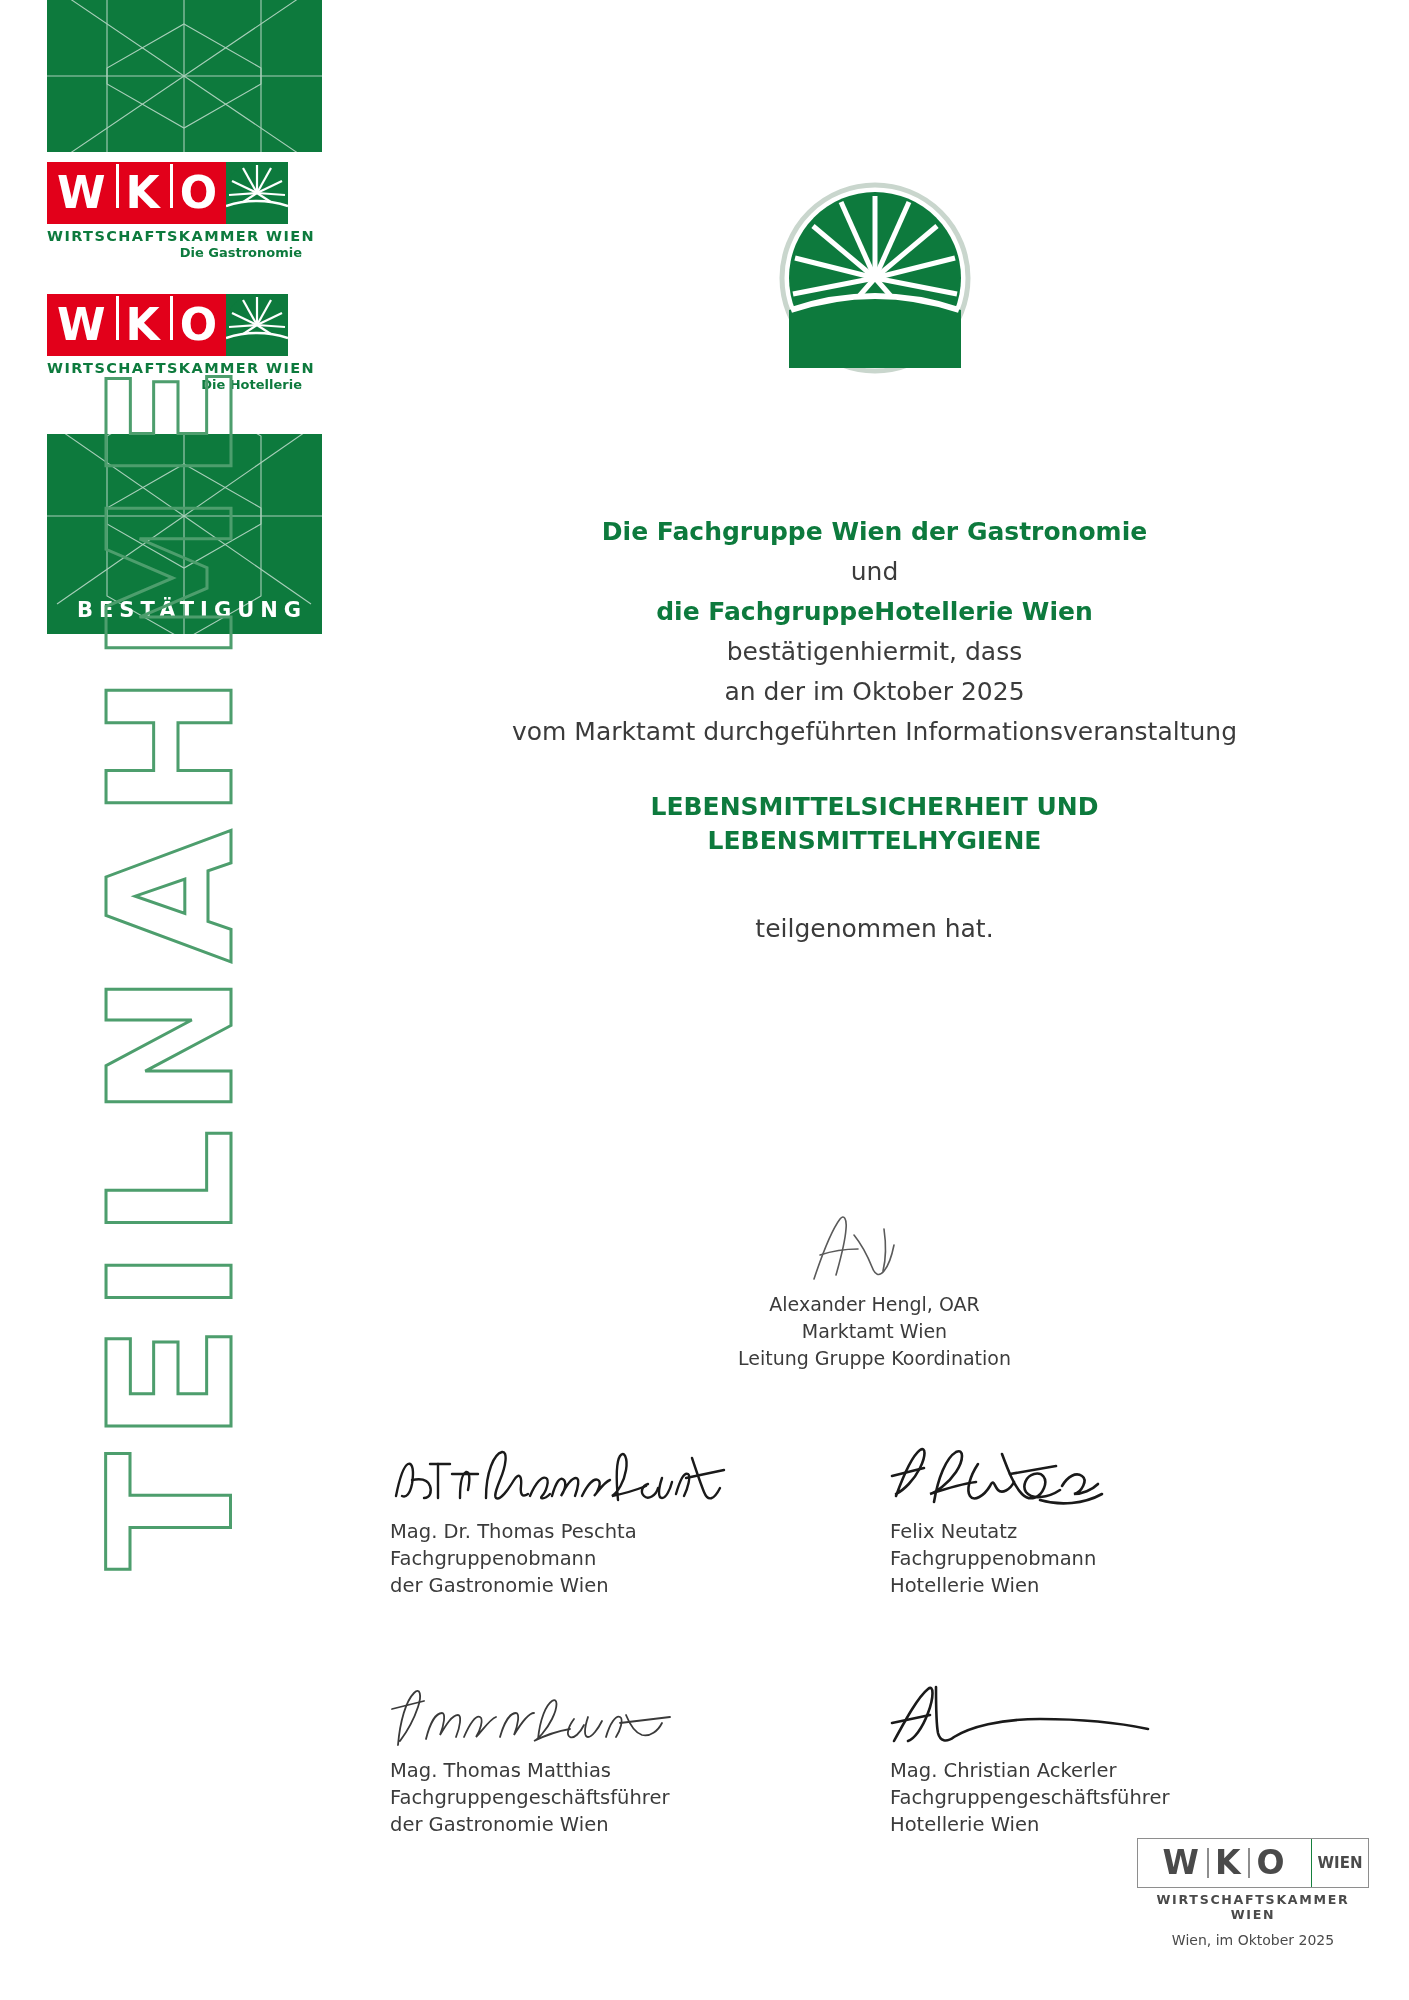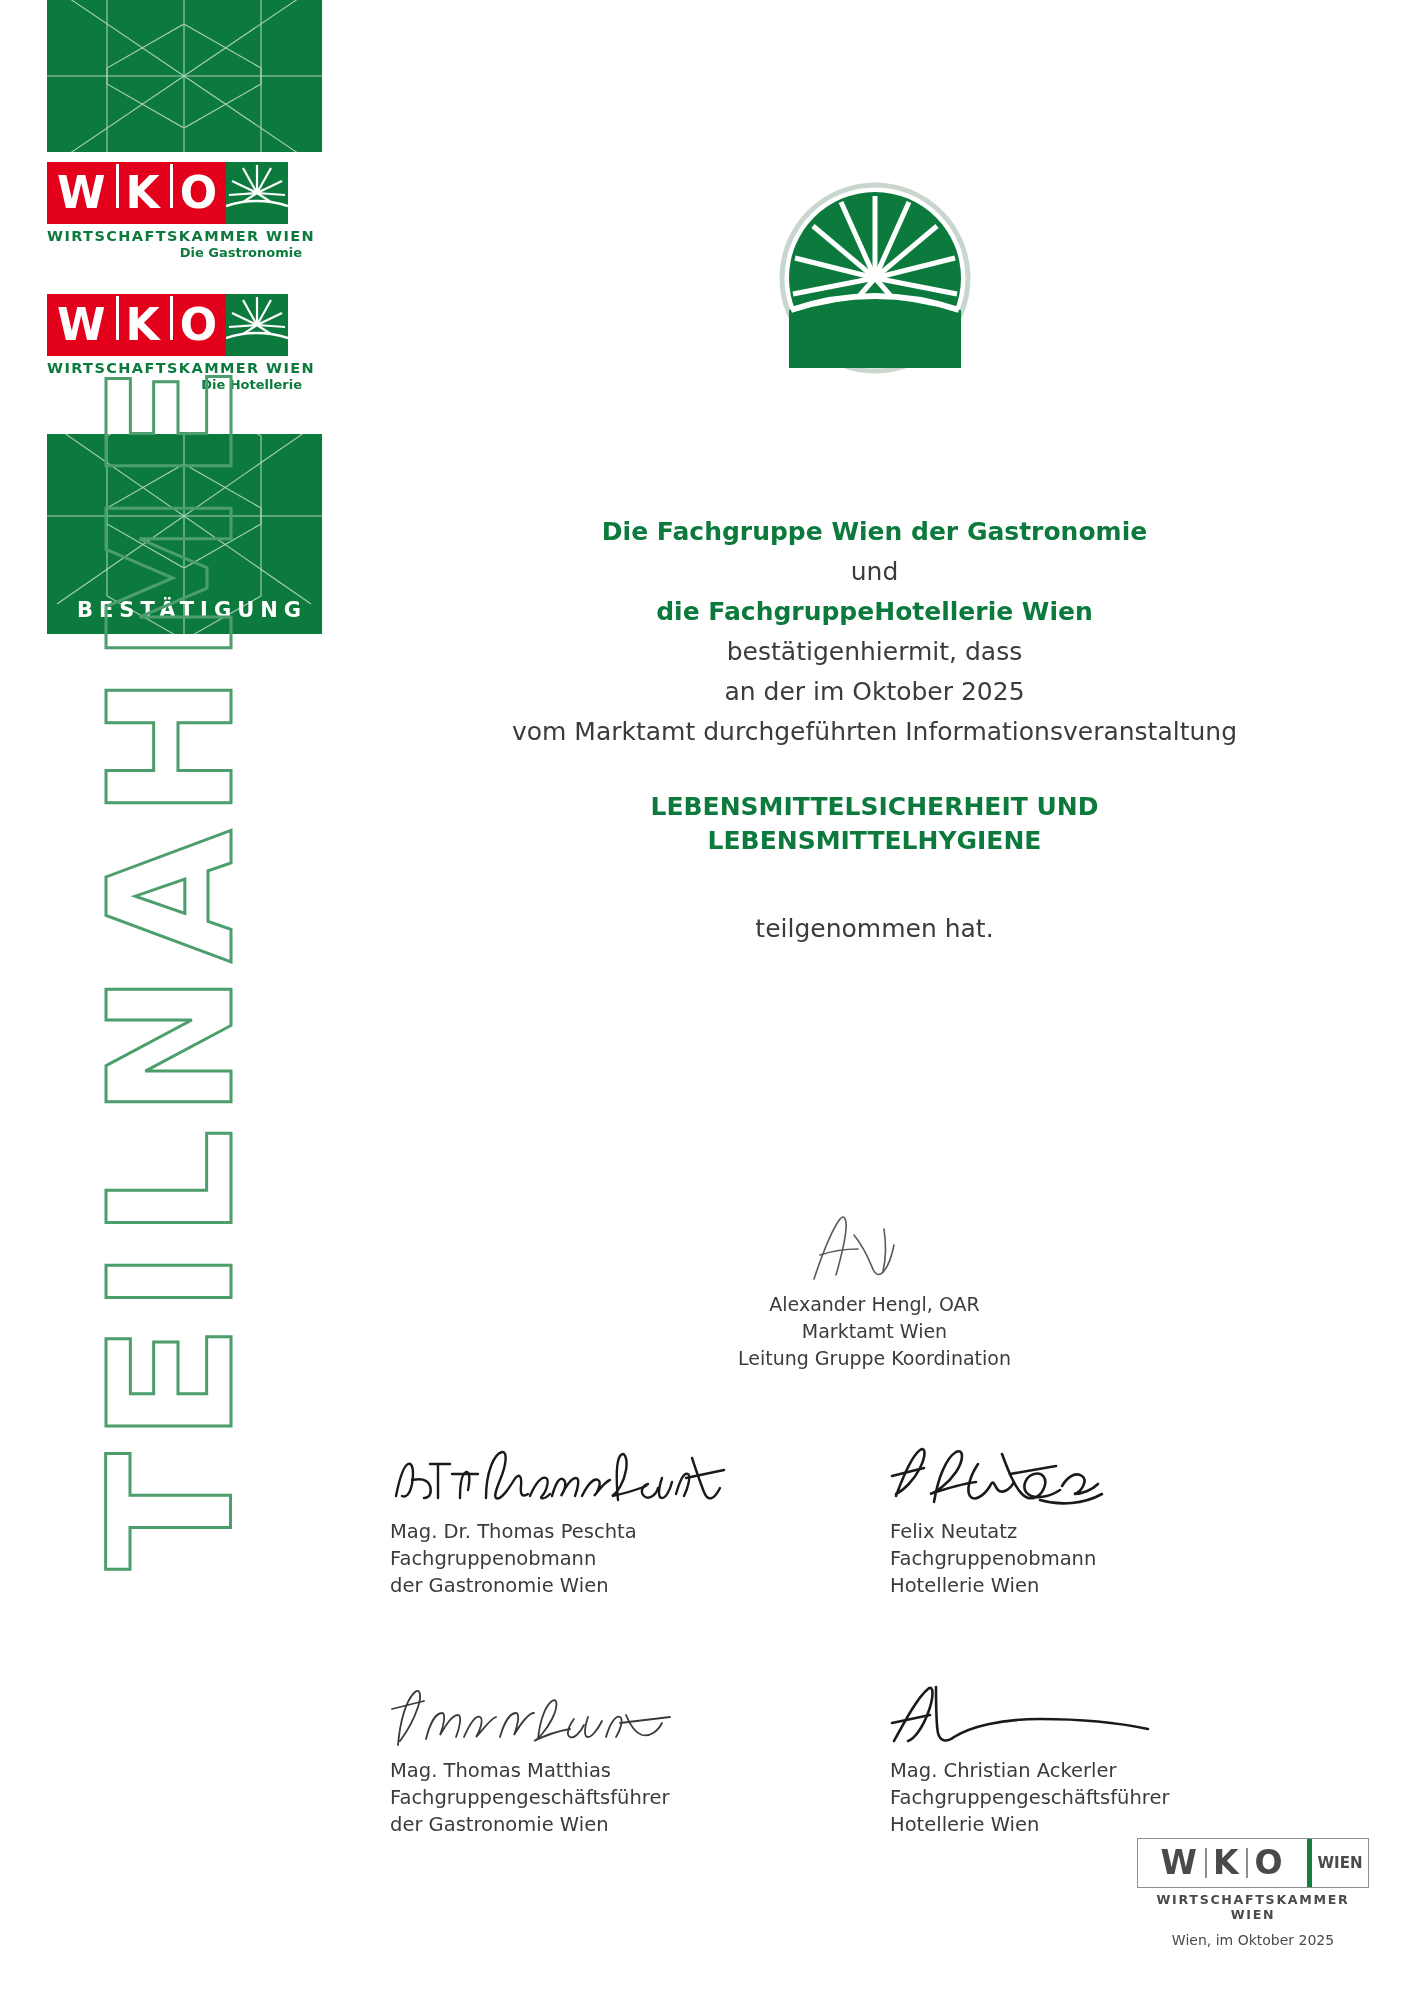--- a/index.html
+++ b/index.html
@@ -289,21 +289,21 @@
   }
   .wko-wien-left .bar {
     display: inline-block;
     width: 2px;
     height: 30px;
     background: #8e8e8e;
     margin: 0 6px;
   }
   .wko-wien-right {
     width: 56px;
-    border-left: 5px solid #15803d;
+    border-left: 1px solid #15803d;
     font-size: 15px;
     font-weight: bold;
     color: #4a4a4a;
     line-height: 48px;
   }
   .wko-wien-sub {
     font-size: 12.6px;
     font-weight: bold;
     letter-spacing: 1.7px;
     color: #4a4a4a;

